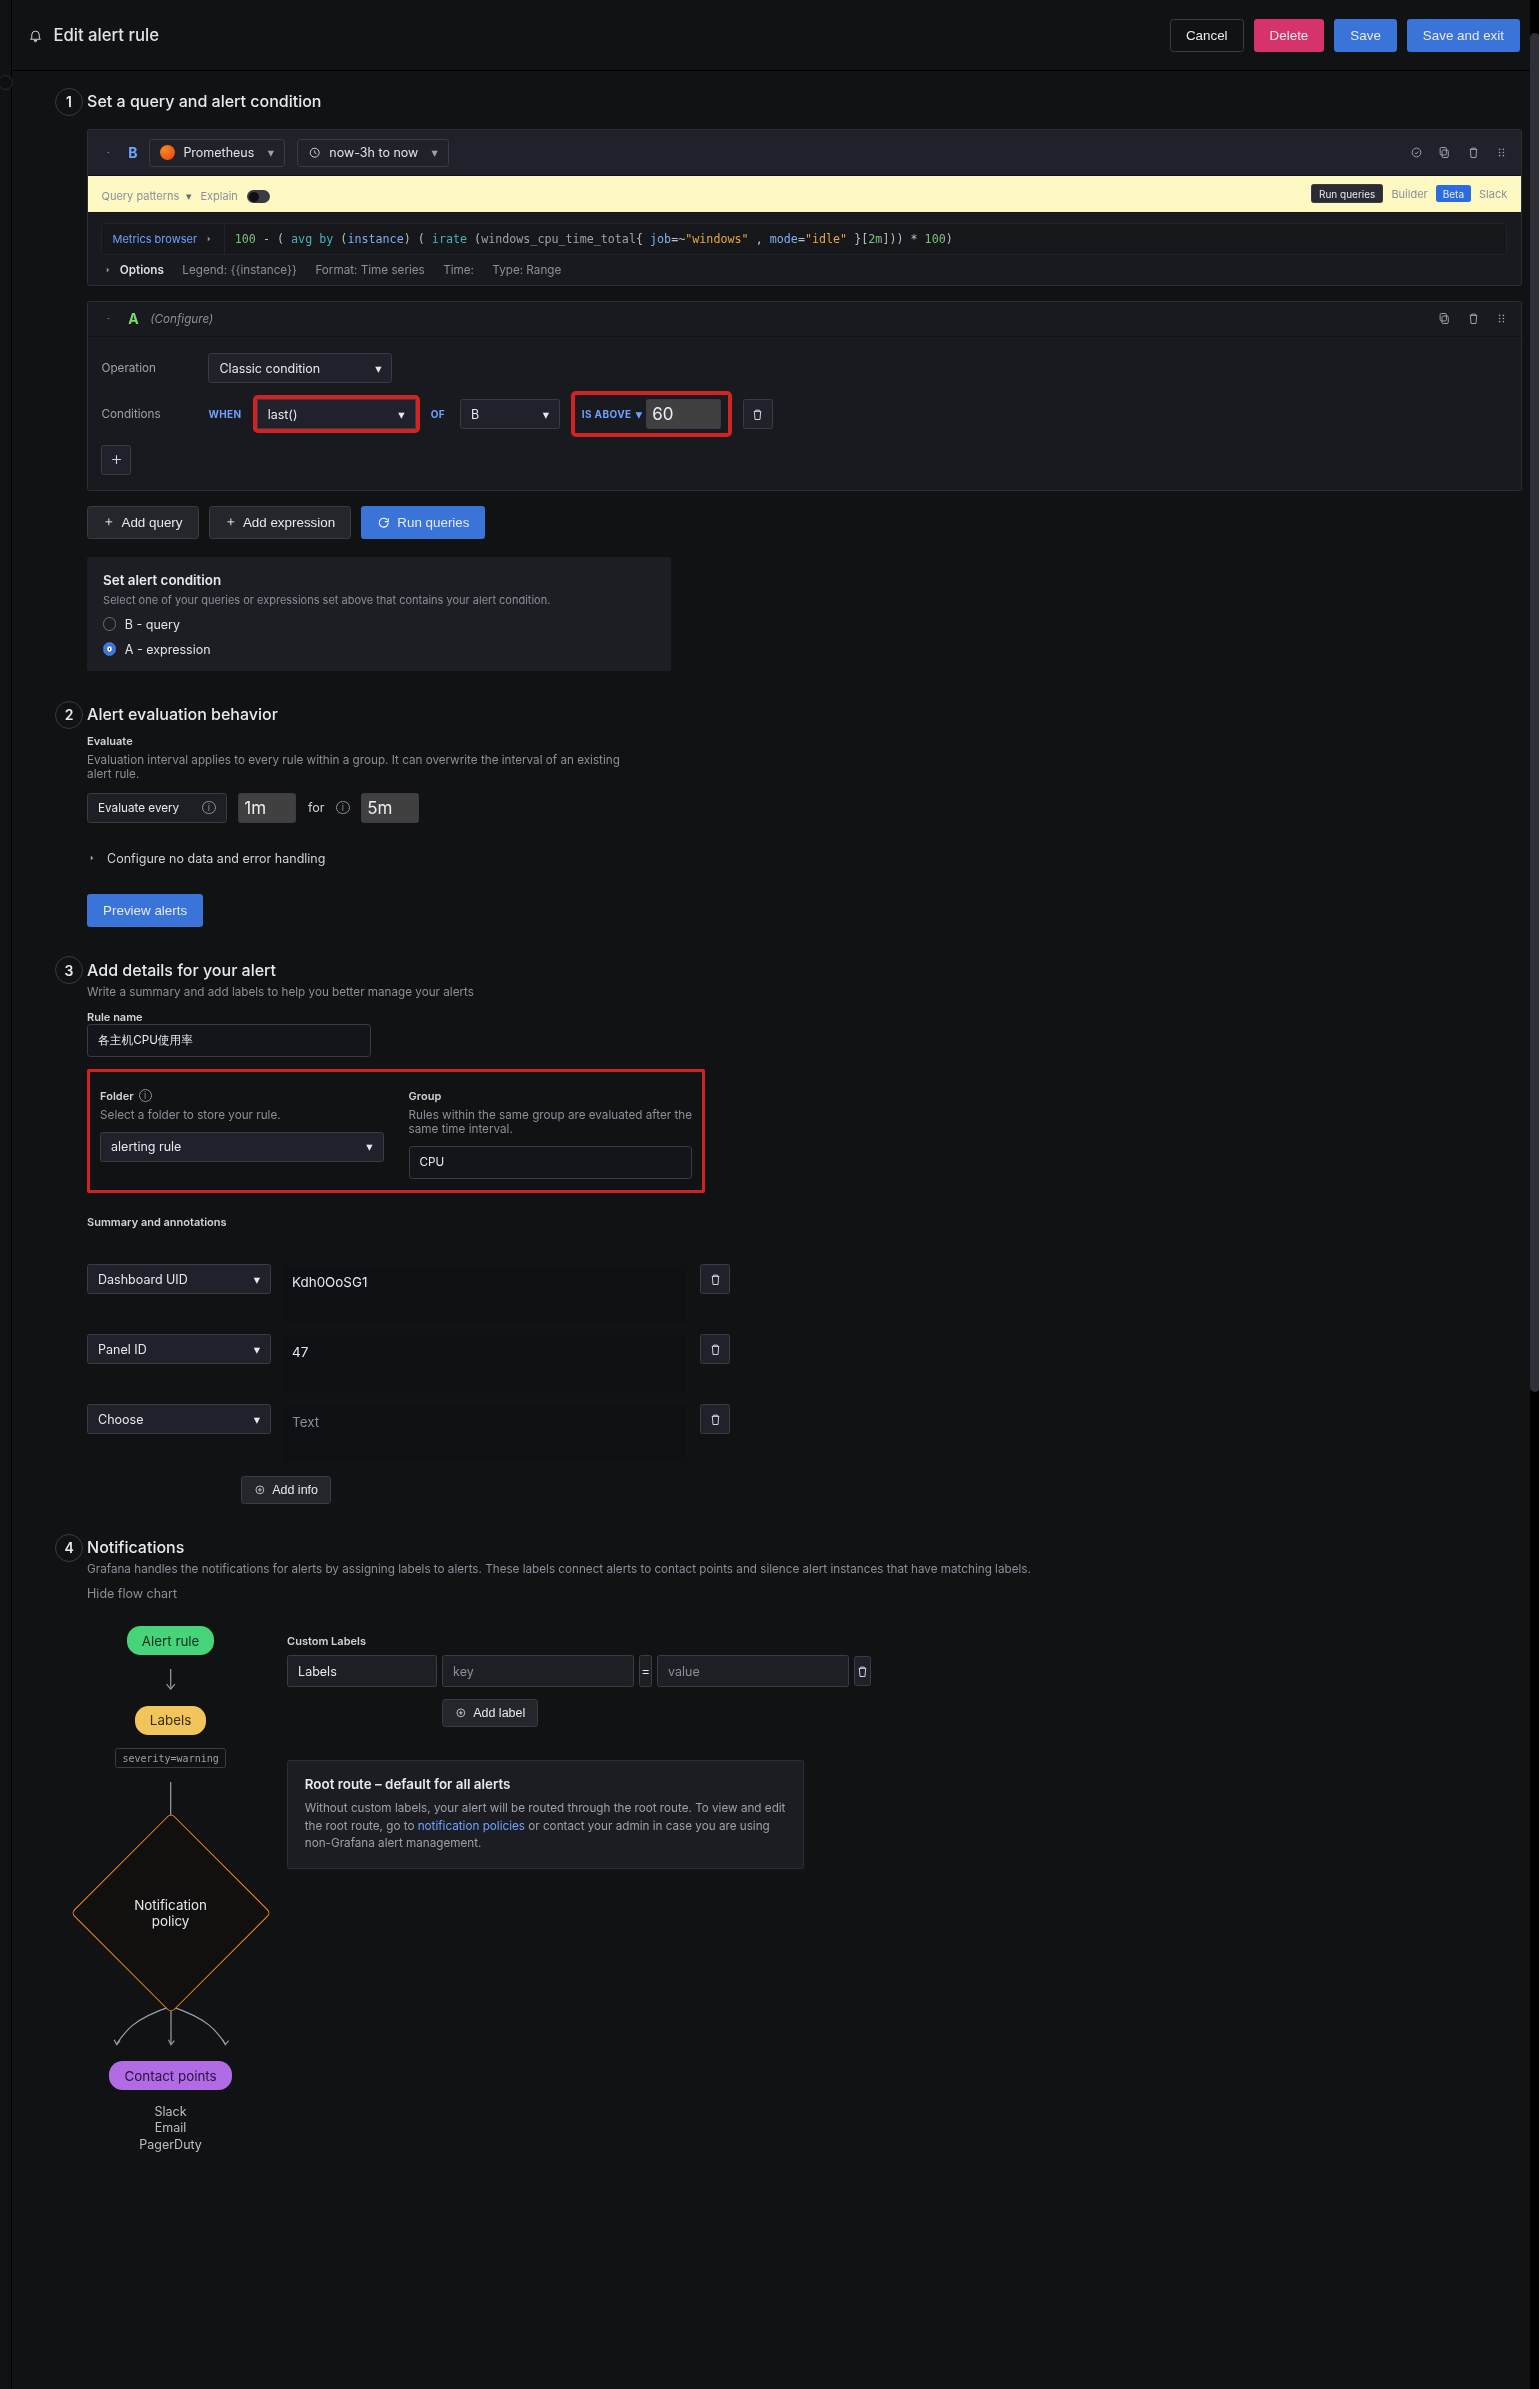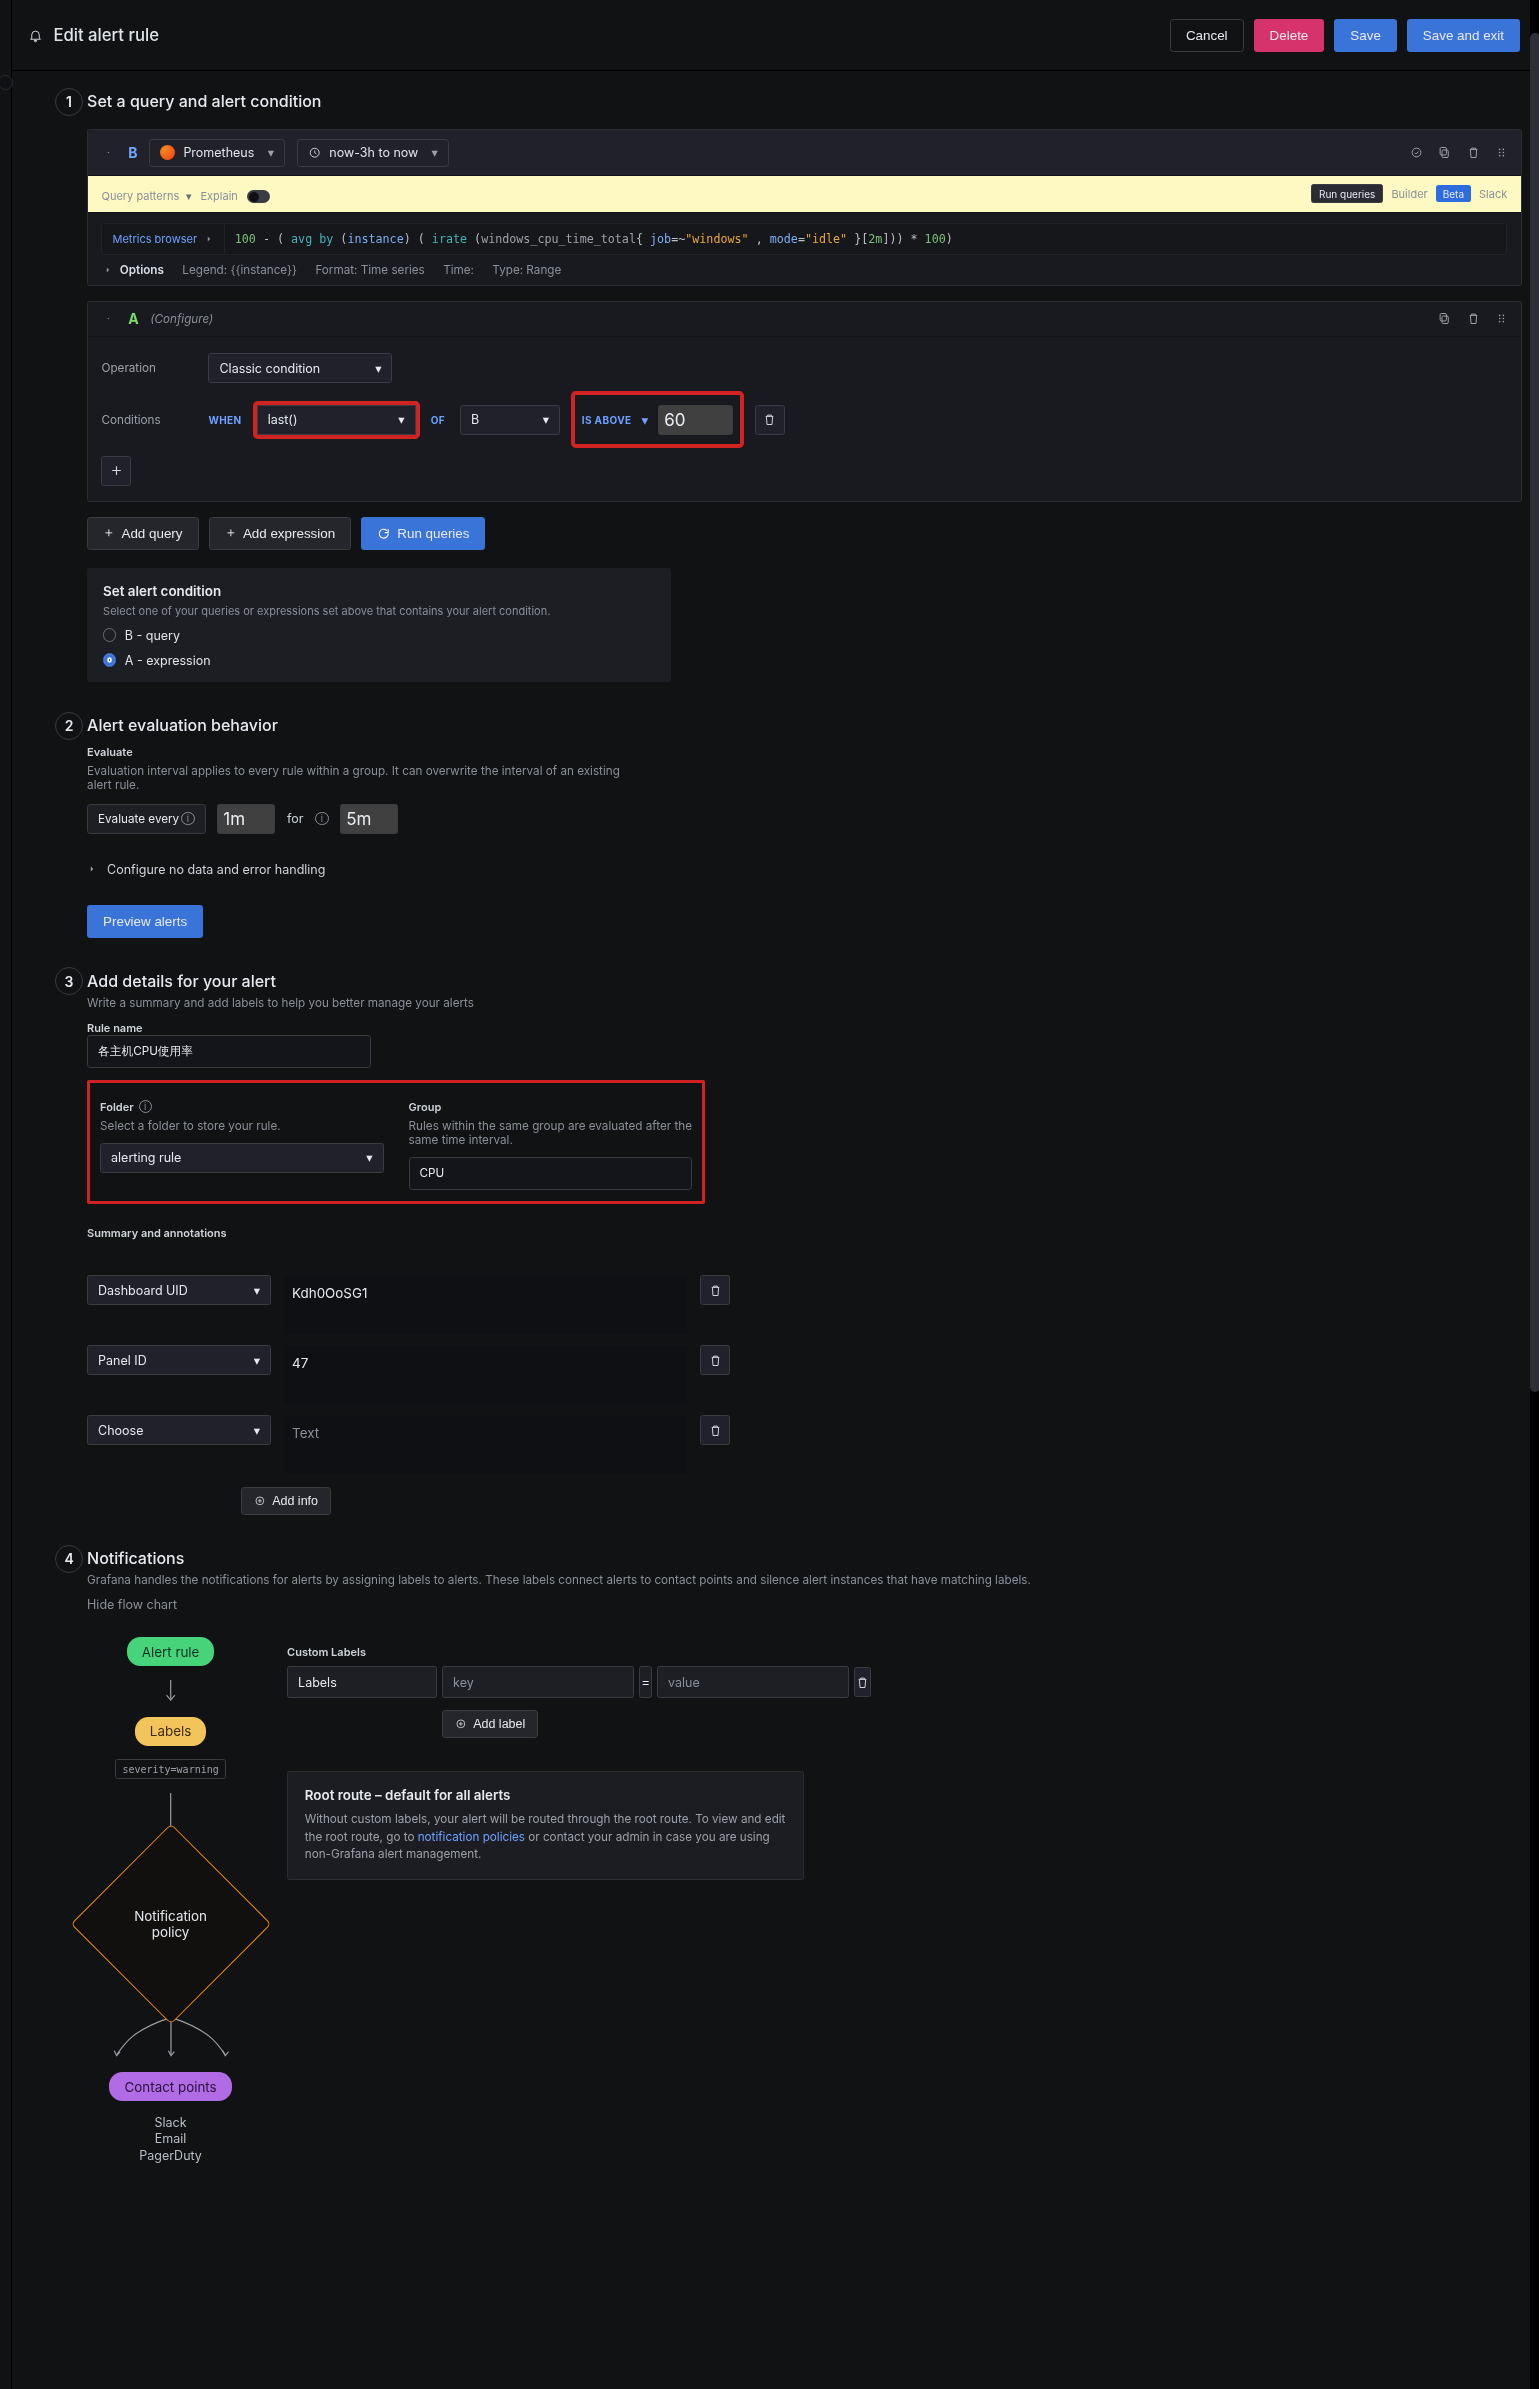--- a/index.html
+++ b/index.html
@@ -115,21 +115,21 @@
   .sub-panel{background:#1d1e23;border-radius:2.5px;border:0.8px solid transparent;margin-top:18.4px;padding:13.4px 15px;max-width:584px}
   .sub-title{color:#e6e9ef;font-size:13.4px;font-weight:600}
   .sub-note{color:#8a8f99;font-size:11px;margin-top:5px}
   .radio-row{display:flex;align-items:center;gap:8.3px;margin-top:10px;color:#dfe3ea;font-size:12.5px}
   .radio{width:13.4px;height:13.4px;border-radius:50%;border:1.7px solid #6b6f78;display:inline-block}
   .radio.on{border-color:#3b74d9; box-shadow:inset 0 0 0 3.3px #3b74d9,inset 0 0 0 5px #fff}
 
   
   .eval-note{font-size:11.7px;color:#8a8f99;margin-top:5px;max-width:534px}
   .eval-row{display:flex;align-items:center;gap:11.7px;margin-top:11.7px}
-  .chip{display:inline-flex;align-items:center;gap:2px;height:30px;padding:0 10px;border-radius:3.3px;border:0.8px solid var(--border2);background:#1e1f25;color:#e6e9ef;font-size:11.7px}
+  .chip{display:inline-flex;align-items:center;gap:23px;height:30px;padding:0 10px;border-radius:3.3px;border:0.8px solid var(--border2);background:#1e1f25;color:#e6e9ef;font-size:11.7px}
   .iicon{width:13.4px;height:13.4px;border-radius:50%;border:0.8px solid #8a8f99;color:#8a8f99;display:inline-flex;align-items:center;justify-content:center;font-size:9.2px}
   .sub-collapse{display:flex;align-items:center;gap:10px;color:#cfd3da;margin-top:28px;font-size:12.5px}
 
   
   .section-label{font-size:11px;color:#cfd3da;margin-top:8.3px}
   .text-input{height:33px;padding:0 10px;border-radius:3.3px;border:0.8px solid var(--border2);background:#14151a;color:#e6e9ef;font-size:11.7px;width:284px;display:flex;align-items:center}
   .grid-2{display:flex;gap:25px;margin-top:8.3px}
   .col{display:flex;flex-direction:column;gap:5px}
   .red-area{border:3.3px solid rgba(220,36,36,.95);border-radius:1.7px;padding:8.3px 10px 11.7px;margin-top:11.7px;width:618px}
   .summary-grid{margin-top:35px;width:643px}
@@ -348,21 +348,21 @@
               <span class="kw">WHEN</span>
               <span class="select red-box" style="min-width:159px">
                 <span>last()</span>
                 <span>▾</span>
               </span>
               <span class="kw">OF</span>
               <span class="select sm">
                 <span>B</span>
                 <span>▾</span>
               </span>
-              <span class="red-box" style="display:inline-flex;align-items:center;gap:10px;padding:0 6.7px;height:49px">
+              <span class="red-box" style="display:inline-flex;align-items:center;gap:4px;padding:0 6.7px;height:38px">
                 <span class="kw">IS ABOVE</span>
                 <span style="color:#6ea1ff">▾</span>
                 <span class="input" style="min-width:75px">60</span>
               </span>
               <span class="round-icon">
                 <svg class="icon18" viewBox="0 0 24 24">
                     <path d="M6 7h12M9 7V5h6v2m-8 0 1 13h8l1-13" fill="none" stroke="currentColor" stroke-width="1.6"></path>
                   </svg>
               </span>
             </div>

